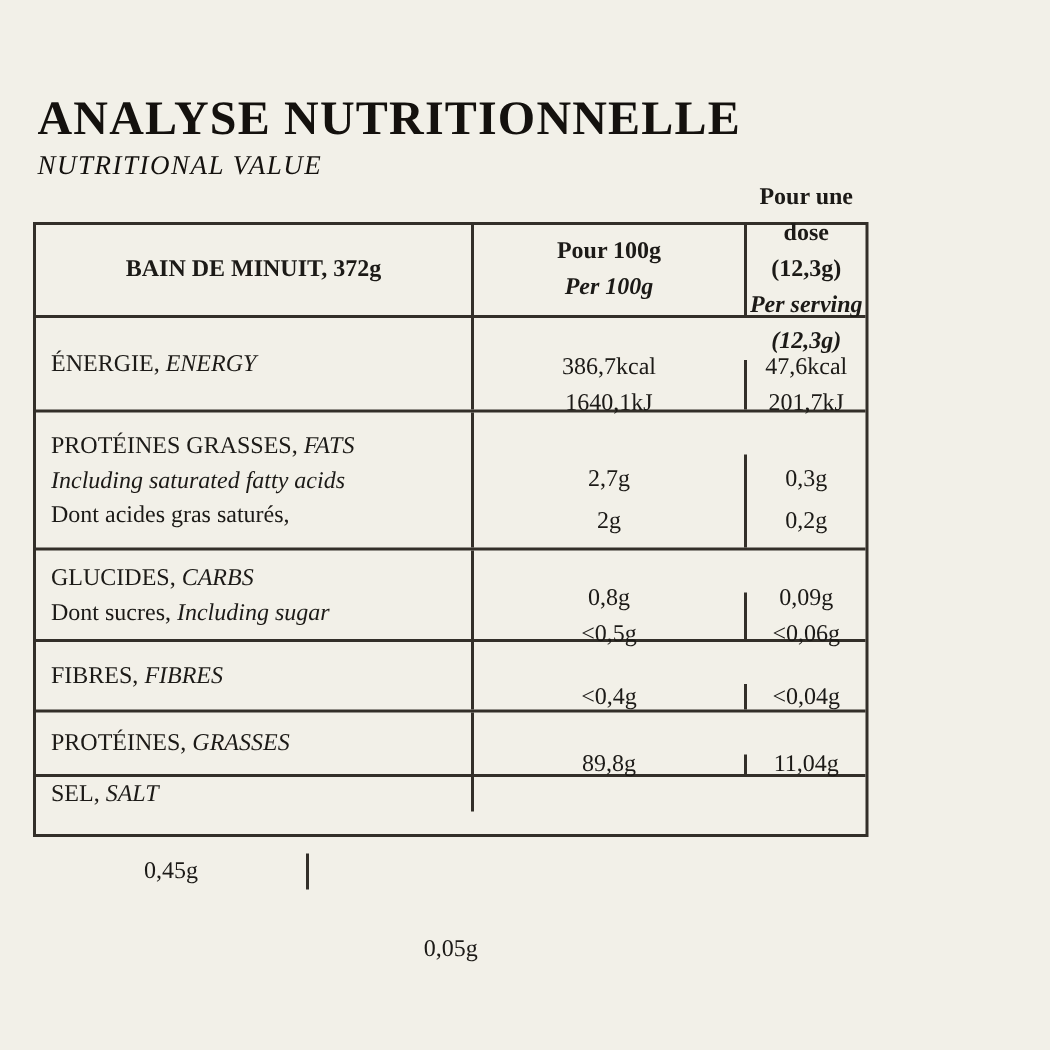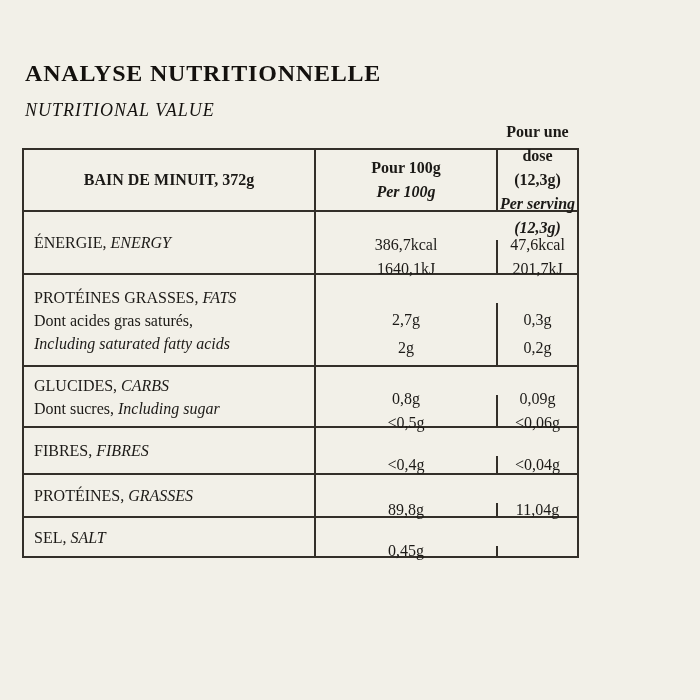--- a/index.html
+++ b/index.html
@@ -10,21 +10,21 @@
     background: #f2f0e8;
     font-family: "Liberation Serif", "DejaVu Serif", serif;
     color: #1c1a17;
     overflow: hidden;
   }
   .title {
     position: absolute;
     left: 25px;
     top: 60px;
     margin: 0;
-    font-size: 24px;
+    font-size: 32px;
     font-weight: bold;
     letter-spacing: 0.8px;
     color: #14110e;
   }
   .subtitle {
     position: absolute;
     left: 25px;
     top: 100px;
     margin: 0;
     font-size: 18px;
@@ -45,21 +45,21 @@
     display: flex;
     box-sizing: border-box;
   }
   .nrow + .nrow { border-top: 2px solid #332f29; }
   .row-header   { height: 60px; }
   .row-energy   { height: 63px; }
   .row-fats     { height: 92px; }
   .row-carbs    { height: 61px; }
   .row-fibres   { height: 47px; }
   .row-proteins { height: 43px; }
-  .row-salt     { height: 40px; }
+  .row-salt     { height: 40px; flex-direction: column; }
   .cell {
     box-sizing: border-box;
     font-size: 16px;
     display: flex;
     flex-direction: column;
     justify-content: center;
   }
   .c1 { width: 292px; border-right: 2px solid #332f29; }
   .c2 { width: 182px; border-right: 2px solid #332f29; }
   .c3 { flex: 1; }
@@ -126,22 +126,22 @@
         <div>201,7kJ</div>
       </div>
     </div>
 
     <div class="nrow row-fats">
       <div class="cell c1 lcell">
         <div class="lline">
           <span>PROTÉINES GRASSES,</span>
           <span class="it">FATS</span>
         </div>
+        <div class="lline it">Including saturated fatty acids</div>
         <div class="lline">Dont acides gras saturés,</div>
-        <div class="lline it">Including saturated fatty acids</div>
       </div>
       <div class="cell c2 vcell vcell-split">
         <div>2,7g</div>
         <div>2g</div>
       </div>
       <div class="cell c3 vcell vcell-split">
         <div>0,3g</div>
         <div>0,2g</div>
       </div>
     </div>
@@ -200,16 +200,19 @@
     <div class="nrow row-salt">
       <div class="cell c1 lcell">
         <div class="lline">
           <span>SEL,</span>
           <span class="it">SALT</span>
         </div>
       </div>
       <div class="cell c2 vcell">
         <div>0,45g</div>
       </div>
+      <div class="cell c3 vcell">
+        <div>0,05g</div>
+      </div>
     </div>
 
   </div>
 </div>
 
 </body></html>

